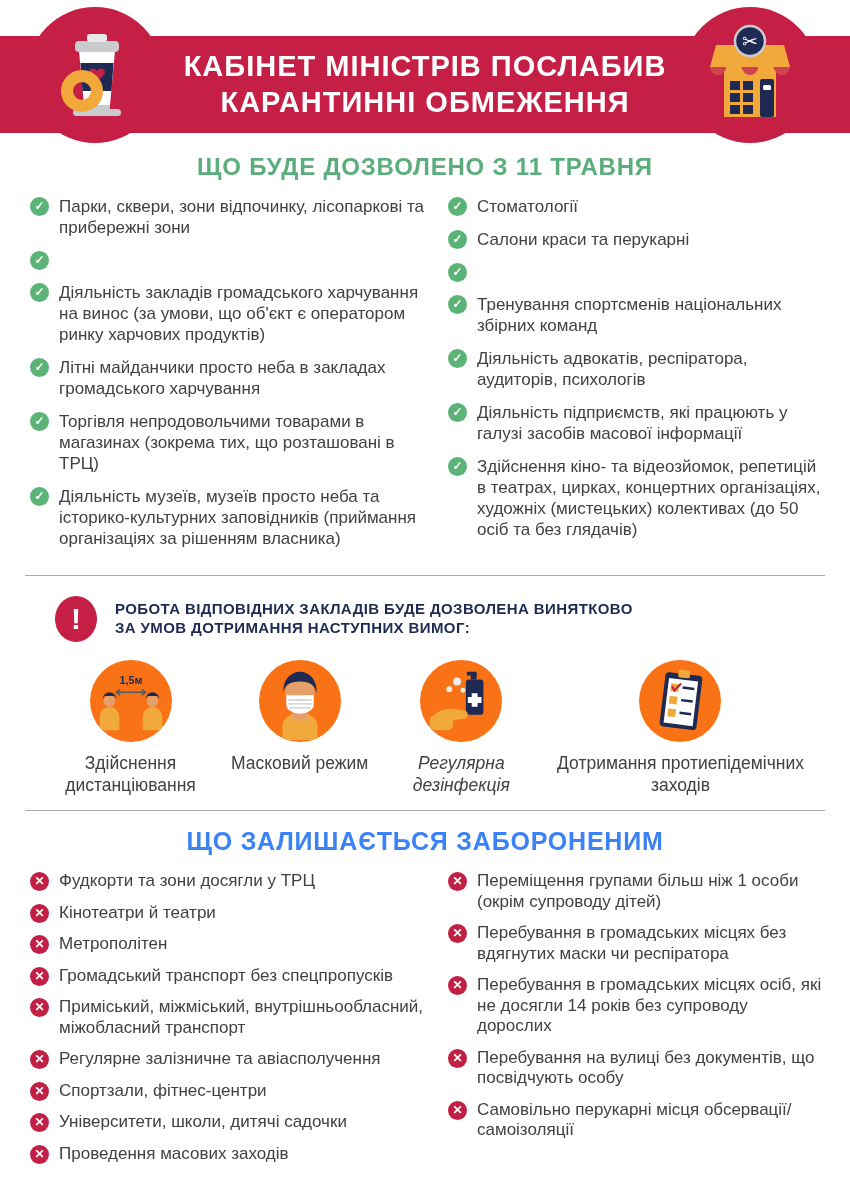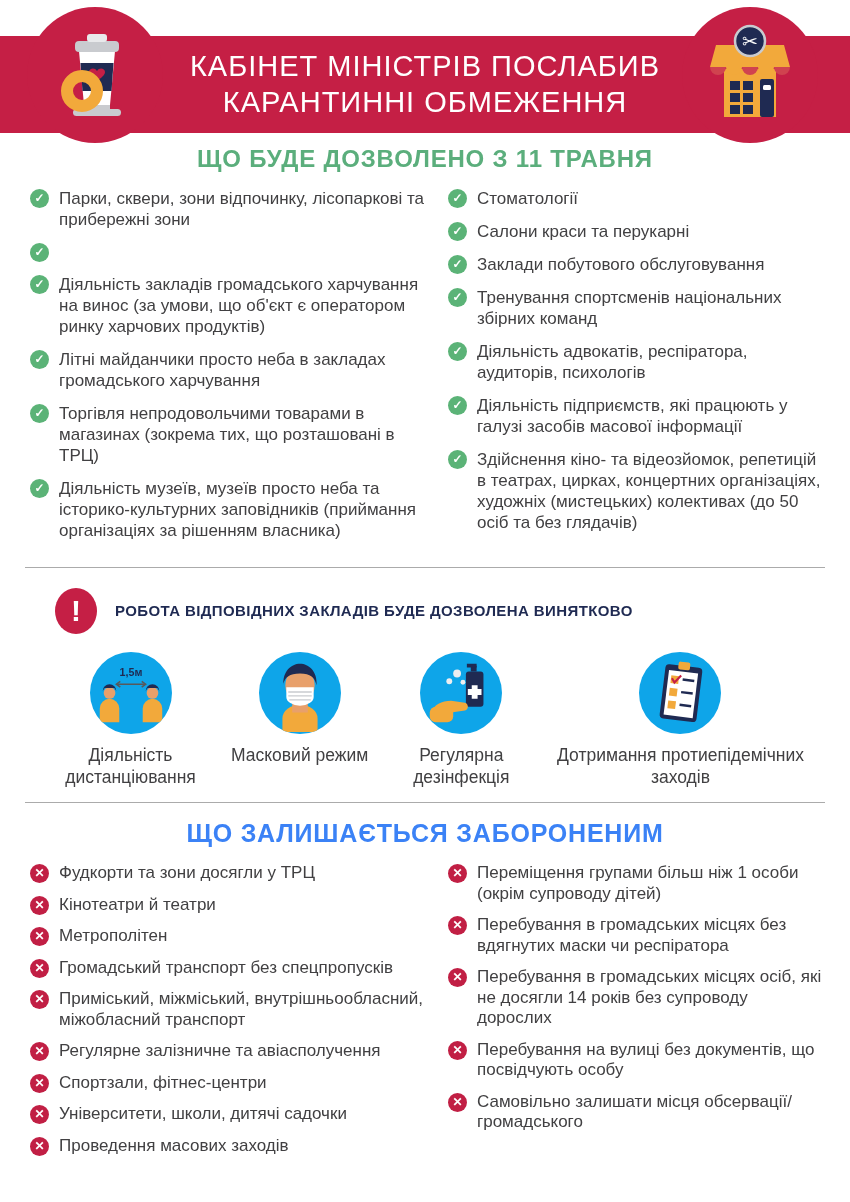--- a/index.html
+++ b/index.html
@@ -26,21 +26,21 @@
     flex: 0 0 auto;
   }
   .title {
     height: 100%;
     display: flex;
     flex-direction: column;
     justify-content: center;
     align-items: center;
     color: #ffffff;
     font-size: 29px;
-    font-weight: 400;
+    font-weight: 700;
     letter-spacing: 1px;
     line-height: 1.22;
     text-transform: uppercase;
     text-align: center;
   }
   .badge {
     position: absolute;
     top: -29px;
     width: 136px;
     height: 136px;
@@ -49,21 +49,21 @@
     display: flex;
     align-items: center;
     justify-content: center;
     z-index: 2;
   }
   .badge-left  { left: 27px; }
   .badge-right { right: 32px; }
 
   
   .green-heading {
-    margin-top: 12px;
+    margin-top: 20px;
     text-align: center;
     color: #5BAE7C;
     font-size: 24px;
     font-weight: 700;
     letter-spacing: 0.8px;
     flex: 0 0 auto;
   }
   .red-heading {
     margin-top: 16px;
     text-align: center;
@@ -156,35 +156,35 @@
     align-items: flex-start;
     padding: 0 42px 0 48px;
     margin-top: 18px;
     flex: 0 0 auto;
   }
   .figure { display: flex; flex-direction: column; align-items: center; text-align: center; }
   .figure .circ {
     width: 82px;
     height: 82px;
     border-radius: 50%;
-    background: #0ea5e9;
+    background: #f97316;
     overflow: hidden;
     display: flex;
     align-items: center;
     justify-content: center;
   }
   .figure figcaption {
     margin-top: 10px;
     font-size: 17.5px;
     line-height: 22px;
     color: #414042;
   }
   .fig-1 { width: 165px; }
   .fig-2 { width: 140px; }
-  .fig-3 { width: 150px; }
+  .fig-3 { width: 150px; font-style: italic; }
   .fig-4 { width: 255px; }
 </style>
 </head>
 <body>
 
 <div class="page">
 
   <header class="band">
     <div class="badge badge-left">
       <svg width="92" height="100" viewBox="0 0 92 100">
@@ -268,21 +268,20 @@
           <span class="txt">Стоматології</span>
         </li>
 
         <li class="item">
           <span class="mark check">✓</span>
           <span class="txt">Салони краси та перукарні</span>
         </li>
 
         <li class="item">
           <span class="mark check">✓</span>
-          <span class="txt">Заклади побутового обслуговування</span>
         </li>
 
         <li class="item">
           <span class="mark check">✓</span>
           <span class="txt">Тренування спортсменів національних збірних команд</span>
         </li>
 
         <li class="item">
           <span class="mark check">✓</span>
           <span class="txt">Діяльність адвокатів, респіратора, аудиторів, психологів</span>
@@ -299,41 +298,42 @@
         </li>
       </ul>
   </section>
 
   <hr class="divider">
 
   <section class="warning">
     <span class="warn-icon">!</span>
     <p class="warn-text">
       <span>РОБОТА ВІДПОВІДНИХ ЗАКЛАДІВ БУДЕ ДОЗВОЛЕНА ВИНЯТКОВО</span>
+      <span>ЗА УМОВ ДОТРИМАННЯ НАСТУПНИХ ВИМОГ:</span>
     </p>
   </section>
 
   <section class="figures">
 
     <figure class="figure fig-1">
       <div class="circ">
         <svg width="82" height="82" viewBox="0 0 84 84">
           <text x="42" y="25" text-anchor="middle" font-size="11" font-weight="bold" fill="#1F2A52">1,5м</text>
           <line x1="28" y1="33" x2="56" y2="33" stroke="#58595B" stroke-width="1.6"></line>
           <path d="M31 30 l-4 3 l4 3" fill="none" stroke="#58595B" stroke-width="1.6"></path>
           <path d="M53 30 l4 3 l-4 3" fill="none" stroke="#58595B" stroke-width="1.6"></path>
           <circle cx="20" cy="42" r="6" fill="#E8A06B"></circle>
           <path d="M13 40 a7 7 0 0 1 14 0 l-2 -3 l-10 0 Z" fill="#1F2A52"></path>
           <path d="M10 72 v-14 a10 10 0 0 1 20 0 v14 Z" fill="#F2A93B"></path>
           <circle cx="64" cy="42" r="6" fill="#E8A06B"></circle>
           <path d="M57 40 a7 7 0 0 1 14 0 l-2 -3 l-10 0 Z" fill="#1F2A52"></path>
           <path d="M54 72 v-14 a10 10 0 0 1 20 0 v14 Z" fill="#F2A93B"></path>
         </svg>
       </div>
-      <figcaption>Діяльність дистанціювання</figcaption>
+      <figcaption>Здійснення дистанціювання</figcaption>
     </figure>
 
     <figure class="figure fig-2">
       <div class="circ">
         <svg width="82" height="82" viewBox="0 0 84 84">
           <path d="M24 82 v-14 a18 14 0 0 1 36 0 v14 Z" fill="#F2A93B"></path>
           <rect x="34" y="44" width="16" height="18" fill="#E8A06B"></rect>
           <ellipse cx="42" cy="34" rx="15" ry="17" fill="#E8A06B"></ellipse>
           <path d="M25 34 c-1 -14 8 -22 17 -22 c9 0 18 8 17 22 c-2 -8 -6 -12 -17 -12 c-11 0 -15 4 -17 10 Z" fill="#1F2A52"></path>
           <path d="M28 36 h28 v10 a14 9 0 0 1 -28 0 Z" fill="#ffffff"></path>
@@ -453,18 +453,18 @@
           <span class="txt">Перебування в громадських місцях осіб, які не досягли 14 років без супроводу дорослих</span>
         </li>
 
         <li class="item">
           <span class="mark cross">✕</span>
           <span class="txt">Перебування на вулиці без документів, що посвідчують особу</span>
         </li>
 
         <li class="item">
           <span class="mark cross">✕</span>
-          <span class="txt">Самовільно залишати місця обсервації/громадського</span>
+          <span class="txt">Самовільно перукарні місця обсервації/самоізоляції</span>
         </li>
       </ul>
   </section>
 
 </div>
 
 </body></html>

